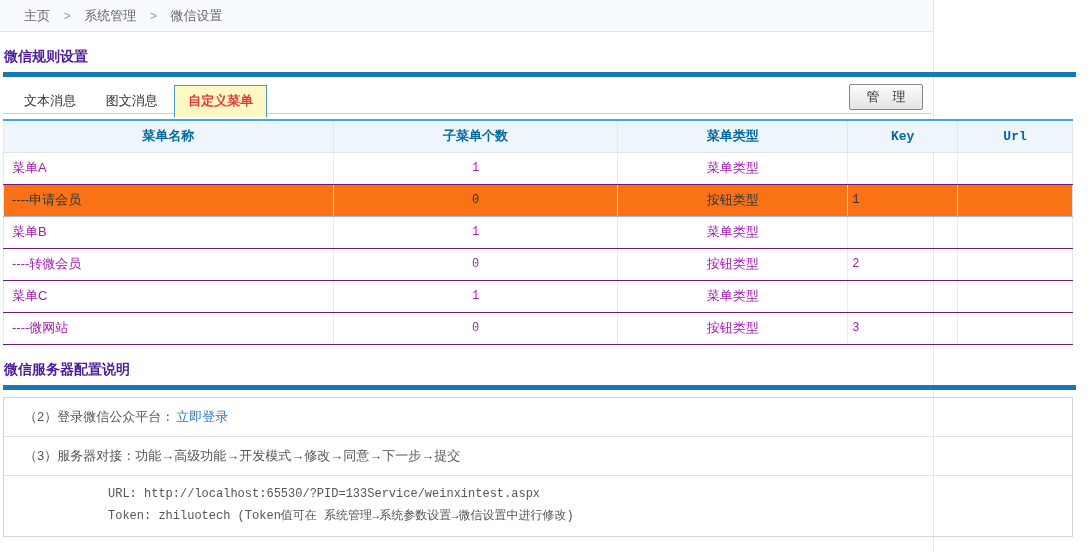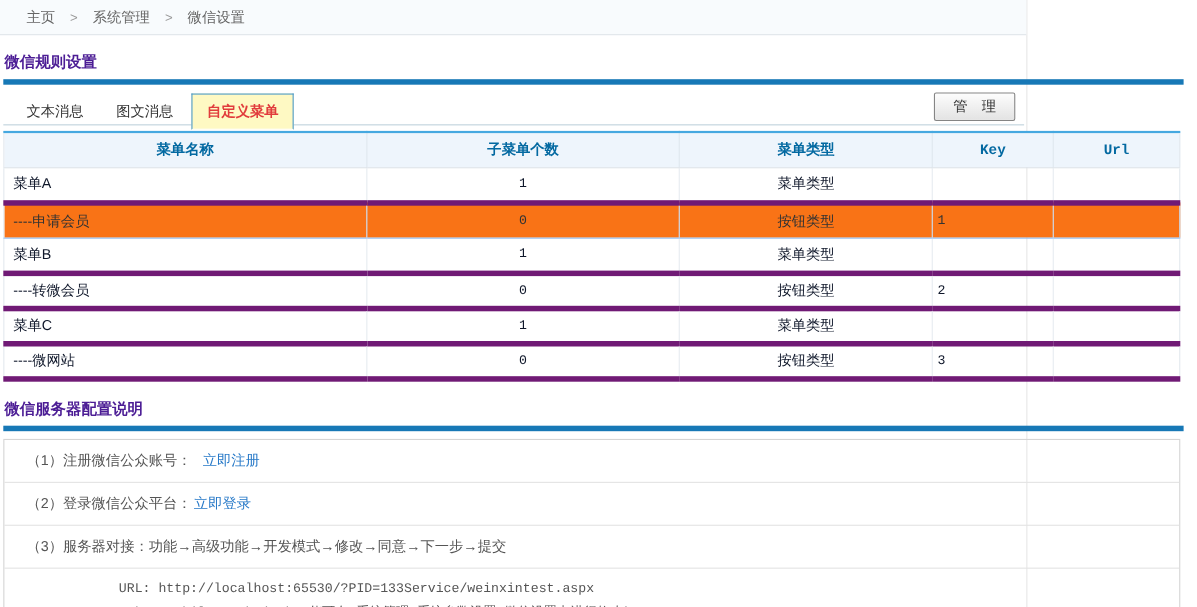--- a/index.html
+++ b/index.html
@@ -77,23 +77,23 @@
     font-weight: bold; color: #0369a1;
     border-right: 1px solid #dfe7ee;
     border-bottom: 1px solid #dde3e9;
     text-align: center;
     margin-left: 13px;
   }
   .menu-table th:last-child { border-right: none; }
   .menu-table th.latin { font-family: "Liberation Mono", "DejaVu Sans Mono", monospace; font-size: 13px; }
   .menu-table td {
     height: 32px;
-    color: #0f172a;
+    color: #a21caf;
     border-right: 1px solid #e6ebf0;
-    border-bottom: 5px solid #701a75;
+    border-bottom: 1px solid #701a75;
     padding: 0 4px;
   }
   .menu-table td:last-child { border-right: none; }
   .menu-table td.c-name { text-align: left; padding-left: 8px; }
   .menu-table td.c-count, .menu-table td.c-type { text-align: center; }
   .menu-table td.c-count, .menu-table td.c-key { font-family: "Liberation Mono", "DejaVu Sans Mono", monospace; font-size: 12px; }
   .menu-table td.c-key { text-align: left; padding-left: 4px; }
   .menu-table tr.selected td { background: #f97316; border-bottom: 1px solid #92bdf2; border-right: 1px solid #c9def5; color: #333; }
   .menu-table tbody tr { cursor: pointer; }
 
@@ -211,23 +211,20 @@
             <td class="c-url"></td>
           </tr>
         </tbody>
     </table>
 
     <h2 class="section-title">微信服务器配置说明</h2>
     <div class="blue-bar"></div>
 
     <div class="info-box">
       <div class="info-row">
-        <span>（1）注册微信公众账号：</span><a class="link gap1">立即注册</a>
-      </div>
-      <div class="info-row">
         <span>（2）登录微信公众平台：</span><a class="link gap2">立即登录</a>
       </div>
       <div class="info-row">
         <span>（3）服务器对接：功能→高级功能→开发模式→修改→同意→下一步→提交</span>
       </div>
       <div class="info-row code">
         <div>URL: http://localhost:65530/?PID=133Service/weinxintest.aspx</div>
         <div>Token: zhiluotech (Token值可在 系统管理→系统参数设置→微信设置中进行修改)</div>
       </div>
     </div>

